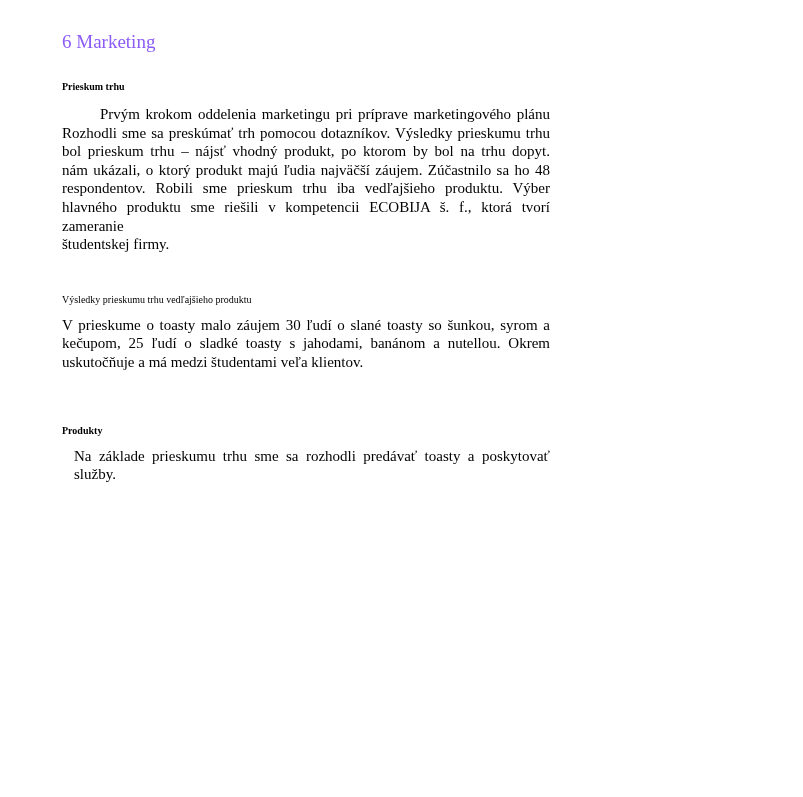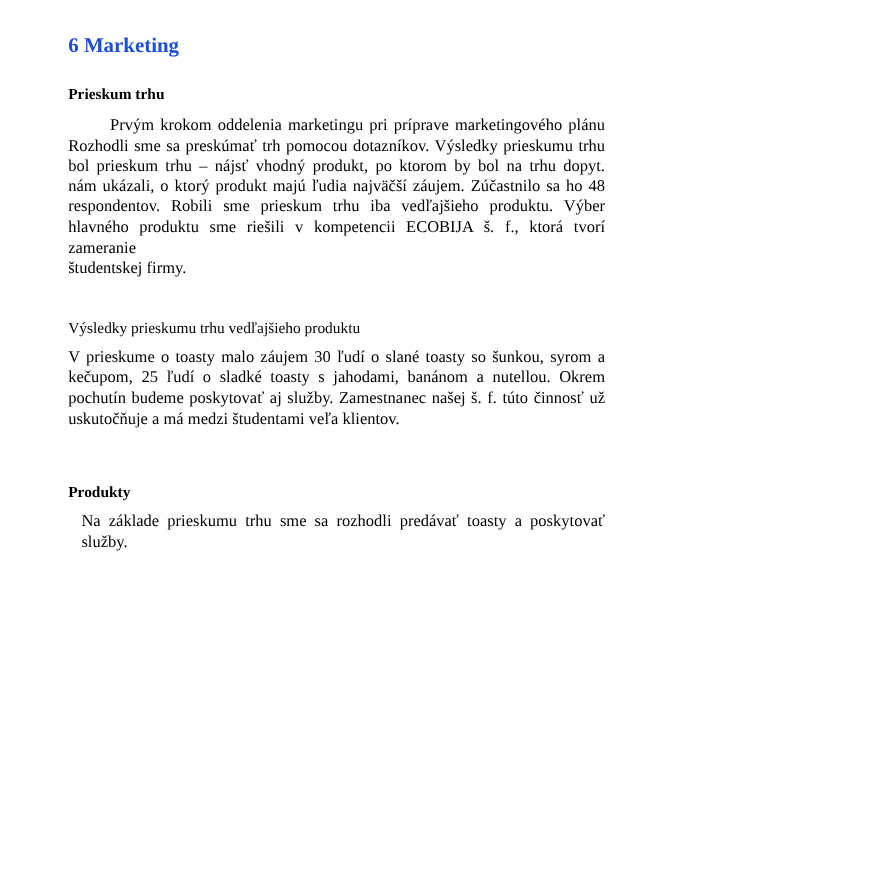--- a/index.html
+++ b/index.html
@@ -15,26 +15,26 @@
   .content {
     position: absolute;
     left: 62px;
     top: 0;
     width: 488px;
   }
   .doc-title {
     margin-top: 30px;
     font-size: 19px;
     line-height: 23px;
-    font-weight: bold;
-    color: #1d4ed8; 
+    font-weight: normal;
+    color: #8b5cf6; 
   }
   .subheading {
     margin-top: 25px;
-    font-size: 14px;
+    font-size: 10px;
     line-height: 17px;
     font-weight: bold;
   }
   .subheading.underlined {
     margin-top: 37px;
     font-weight: normal;
     text-decoration-thickness: 1px;
     text-underline-offset: 2px;
   }
   .subheading.produkty { margin-top: 50px; }
@@ -72,21 +72,20 @@
       <div class="line">nám ukázali, o ktorý produkt majú ľudia najväčší záujem. Zúčastnilo sa ho 48</div>
       <div class="line">respondentov. Robili sme prieskum trhu iba vedľajšieho produktu. Výber</div>
       <div class="line">hlavného produktu sme riešili v kompetencii ECOBIJA š. f., ktorá tvorí zameranie</div>
       <div class="line last">študentskej firmy.</div>
     </div>
 
     <div class="subheading underlined">Výsledky prieskumu trhu vedľajšieho produktu</div>
     <div class="paragraph p2">
       <div class="line">V prieskume o toasty malo záujem 30 ľudí o slané toasty so šunkou, syrom a</div>
       <div class="line"><span>kečupom, 25 ľudí o sladké toasty s jahodami, banánom a </span><span class="misspell">nutellou</span><span>. Okrem</span></div>
-      <div class="line">pochutín budeme poskytovať aj služby. Zamestnanec našej š. f. túto činnosť už</div>
       <div class="line last">uskutočňuje a má medzi študentami veľa klientov.</div>
     </div>
 
     <div class="subheading produkty">Produkty</div>
     <div class="paragraph p3">
       <div class="line">Na základe prieskumu trhu sme sa rozhodli predávať toasty a poskytovať služby.</div>
     </div>
 
   </div>
 </div>

